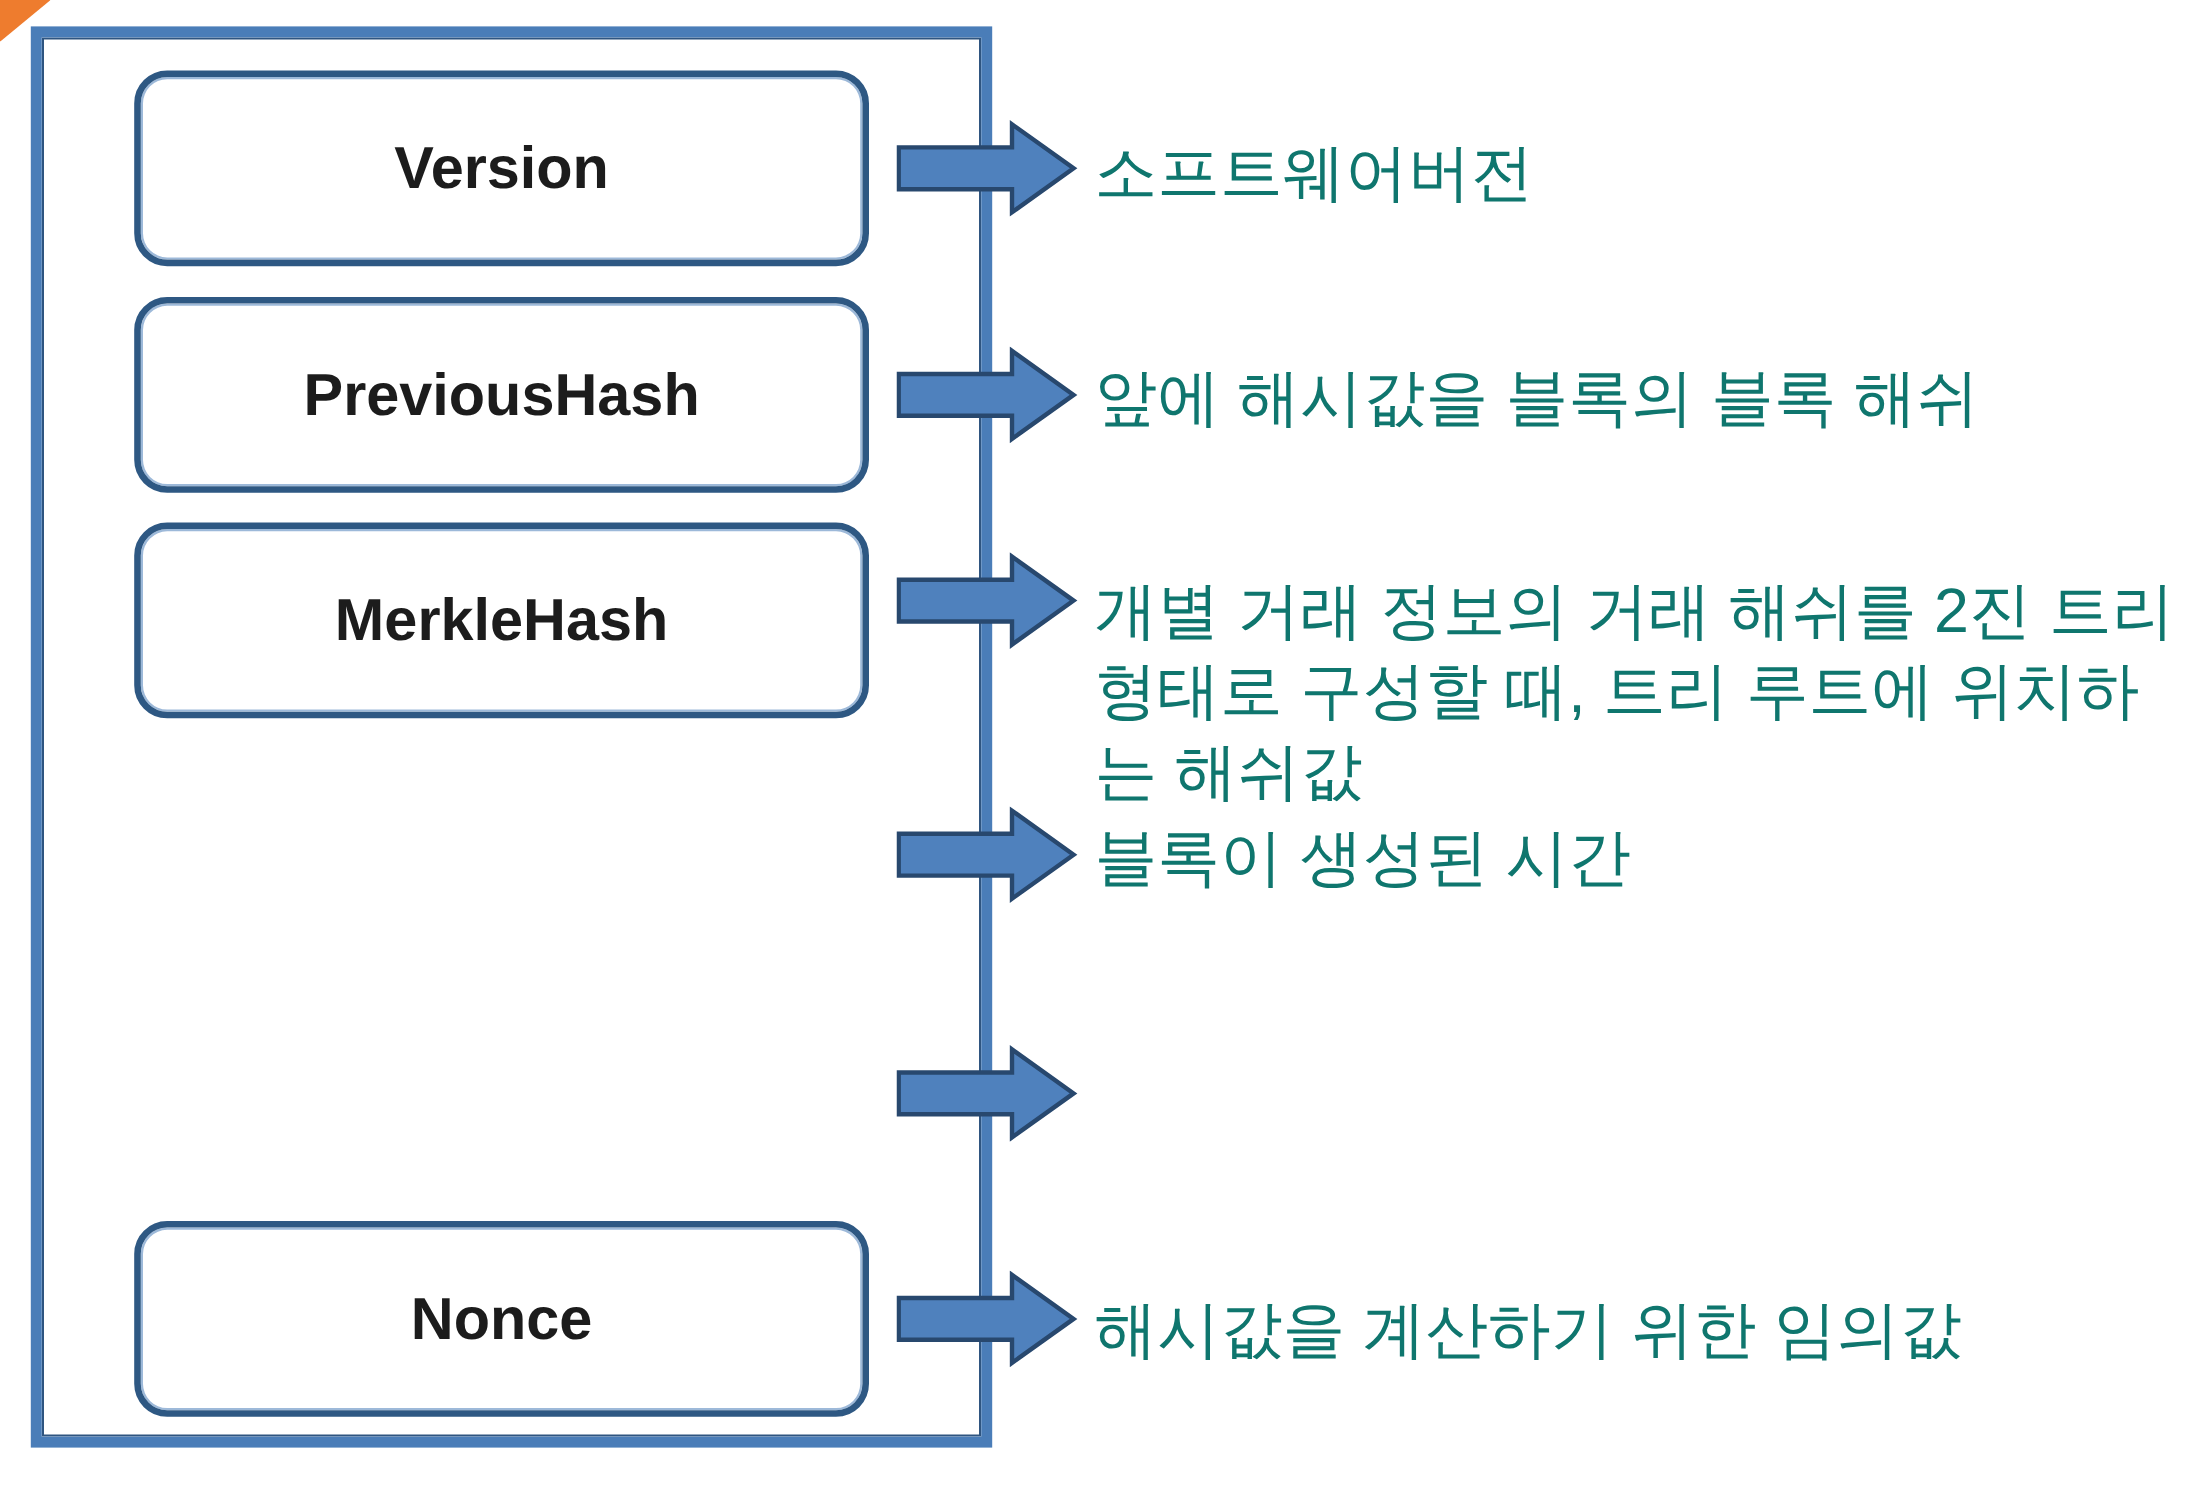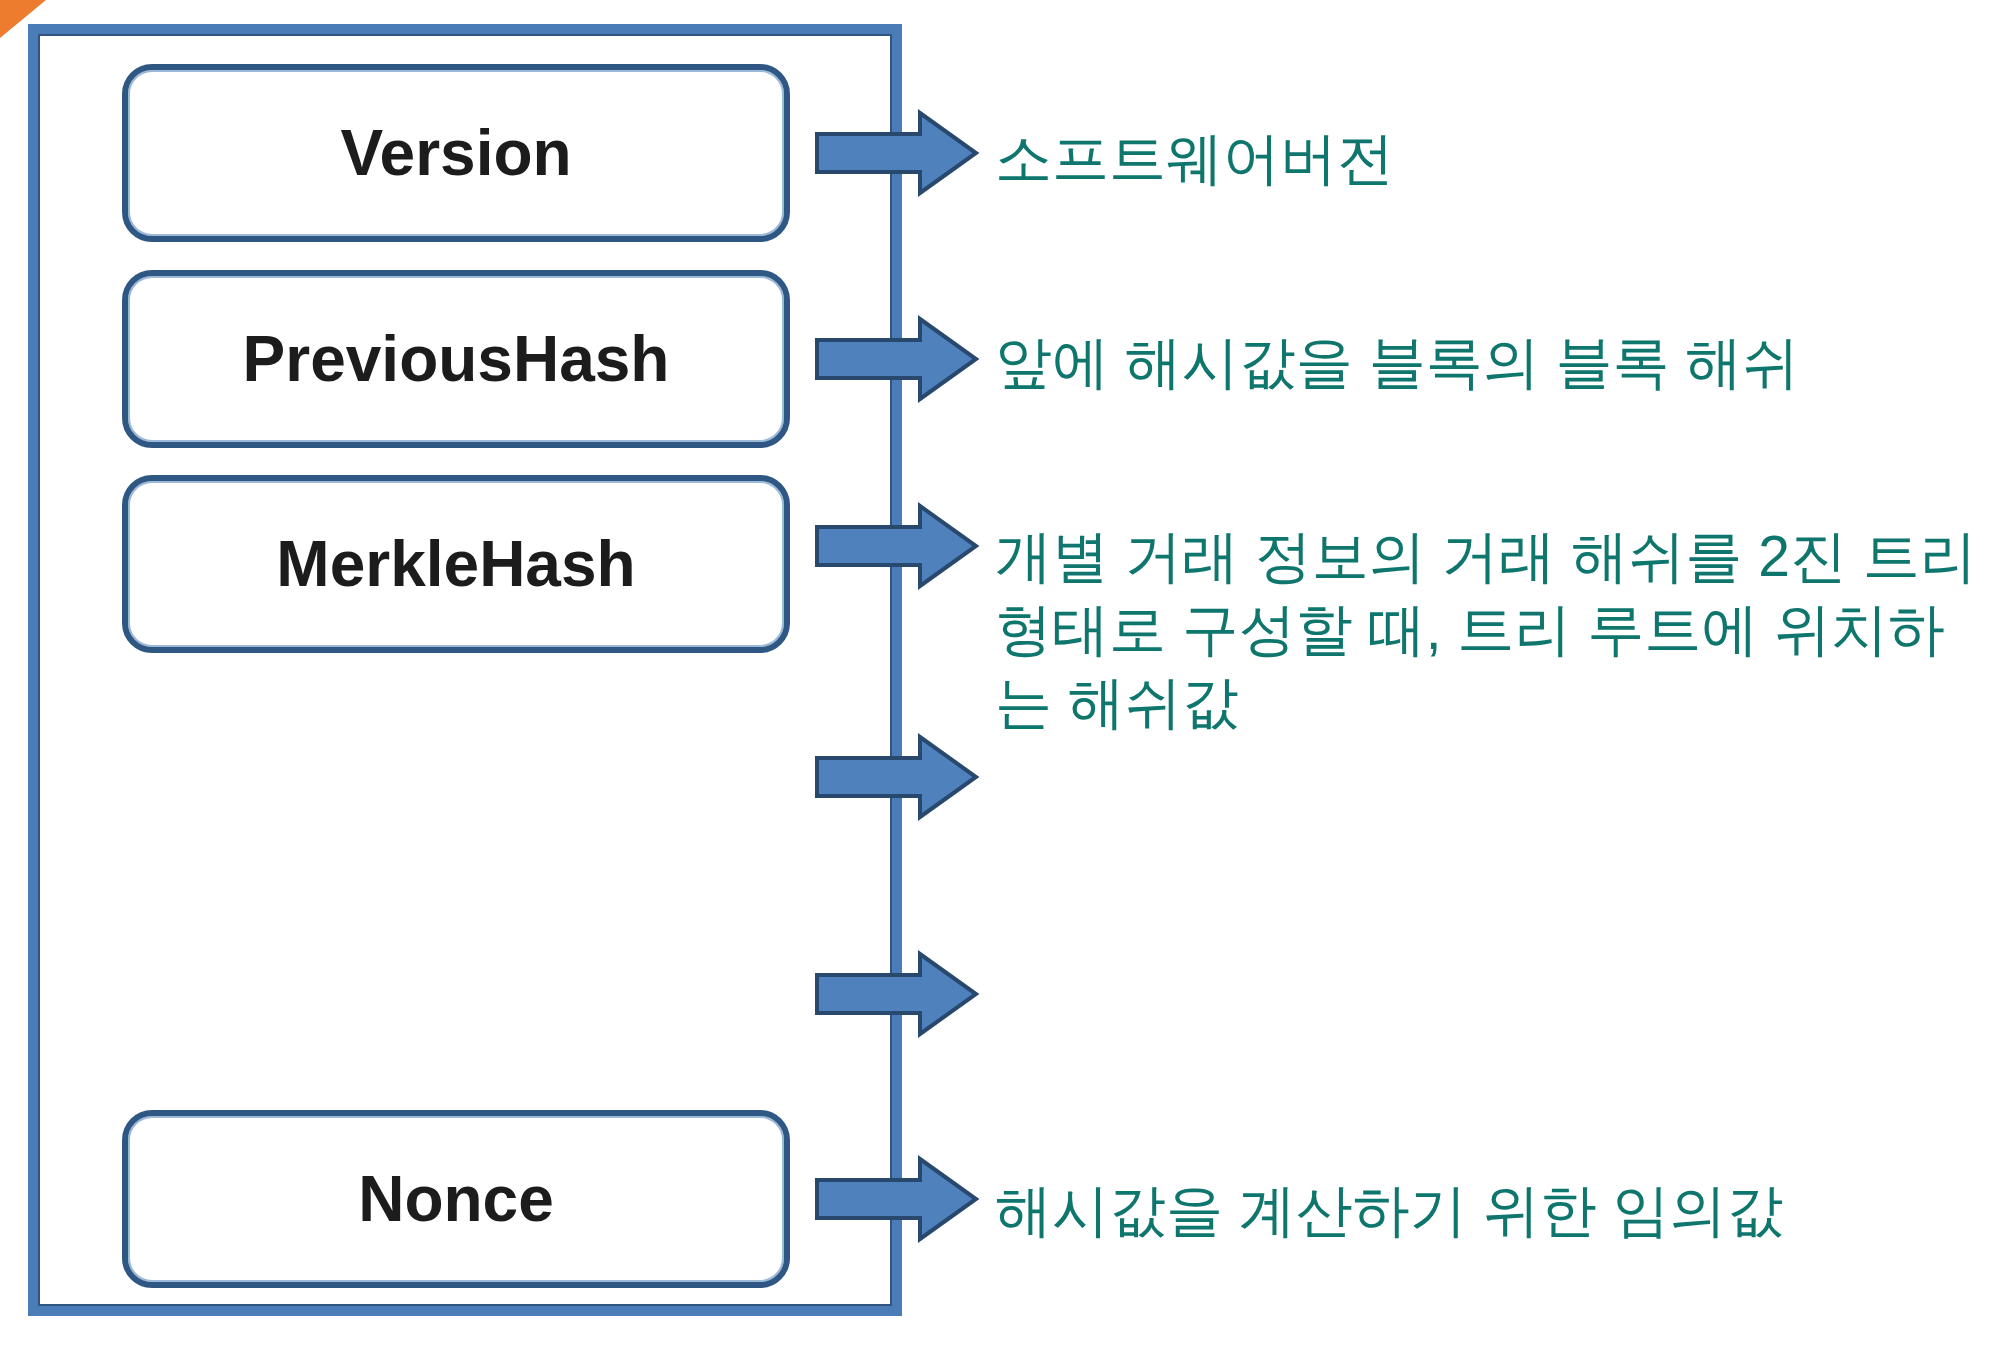--- a/index.html
+++ b/index.html
@@ -27,21 +27,21 @@
   
   .field-box{
     position:absolute;left:122px;width:656px;height:166px;
     background:#ffffff;
     border:6px solid #2E5883;
     border-radius:30px;
     box-shadow:0 0 0 2px #9DB9D9 inset;
     display:flex;align-items:center;justify-content:center;
   }
   .field-label{
-    font-size:64px;font-weight:700;color:#1c1c1c;
+    font-size:54px;font-weight:700;color:#1c1c1c;
     letter-spacing:0px;white-space:nowrap;
   }
   .arrow{
     position:absolute;left:815px;width:165px;height:88px;
   }
   .desc{
     position:absolute;left:995px;width:1000px;
     transform:translateY(-50%);
     font-size:57px;line-height:73px;color:#0f766e;
     letter-spacing:0px;
@@ -76,20 +76,21 @@
     <span class="field-label">MerkleHash</span>
   </div>
   <svg class="arrow" style="top:502px" viewBox="0 0 165 88">
     <polygon points="2,25 105,25 105,4 161,44 105,84 105,63 2,63" fill="#4F81BD" stroke="#28486E" stroke-width="4"></polygon>
   </svg>
   <div class="desc" style="top:629px">개별 거래 정보의 거래 해쉬를 2진 트리 형태로 구성할 때, 트리 루트에 위치하는 해쉬값</div>
 
   <svg class="arrow" style="top:733px" viewBox="0 0 165 88">
     <polygon points="2,25 105,25 105,4 161,44 105,84 105,63 2,63" fill="#4F81BD" stroke="#28486E" stroke-width="4"></polygon>
   </svg>
+  <div class="desc" style="top:781px">블록이 생성된 시간</div>
 
   <svg class="arrow" style="top:950px" viewBox="0 0 165 88">
     <polygon points="2,25 105,25 105,4 161,44 105,84 105,63 2,63" fill="#4F81BD" stroke="#28486E" stroke-width="4"></polygon>
   </svg>
 
   <div class="field-box" style="top:1110px">
     <span class="field-label">Nonce</span>
   </div>
   <svg class="arrow" style="top:1155px" viewBox="0 0 165 88">
     <polygon points="2,25 105,25 105,4 161,44 105,84 105,63 2,63" fill="#4F81BD" stroke="#28486E" stroke-width="4"></polygon>

